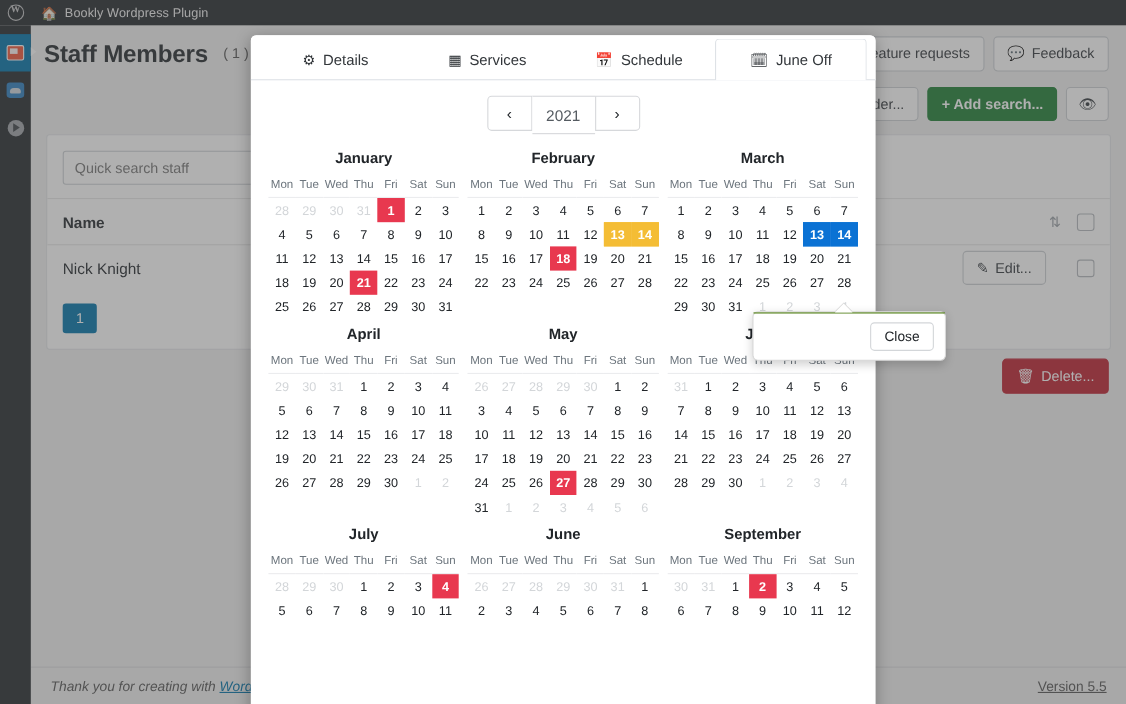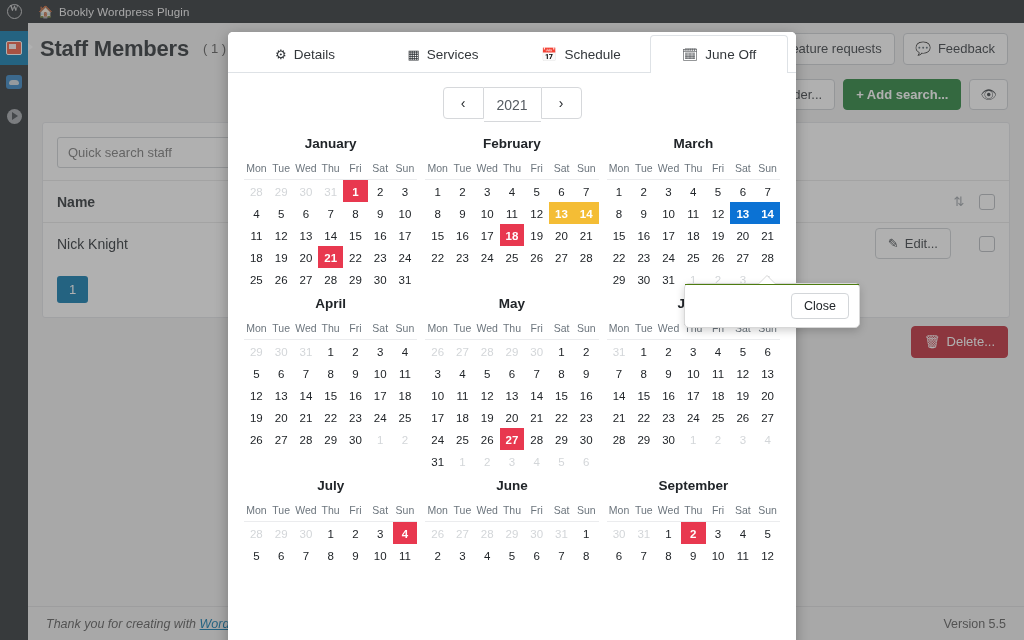--- a/index.html
+++ b/index.html
@@ -125,21 +125,21 @@
   }
   .bottom-actions { display: flex; justify-content: flex-end; padding: 0 16px; }
 
   .wp-footer {
     position: absolute; bottom: 0; left: 0; width: 996px; height: 34px;
     display: flex; align-items: center; justify-content: space-between;
     padding: 0 18px; font-size: 12.5px; color: #555; font-style: italic;
     border-top: 1px solid #dcdcde;
   }
   .wp-footer a { color: #0073aa; }
-  .wp-version { font-style: normal; color: #555; }
+  .wp-version { font-style: normal; color: #555; text-decoration: underline; }
 
   
   .modal-backdrop {
     position: absolute; top: 0; left: 0; width: 1024px; height: 640px;
     background: rgba(80,80,80,0.45); z-index: 10;
   }
 
   
   .modal {
     position: absolute; left: 228px; top: 32px; width: 568px; height: 640px;

